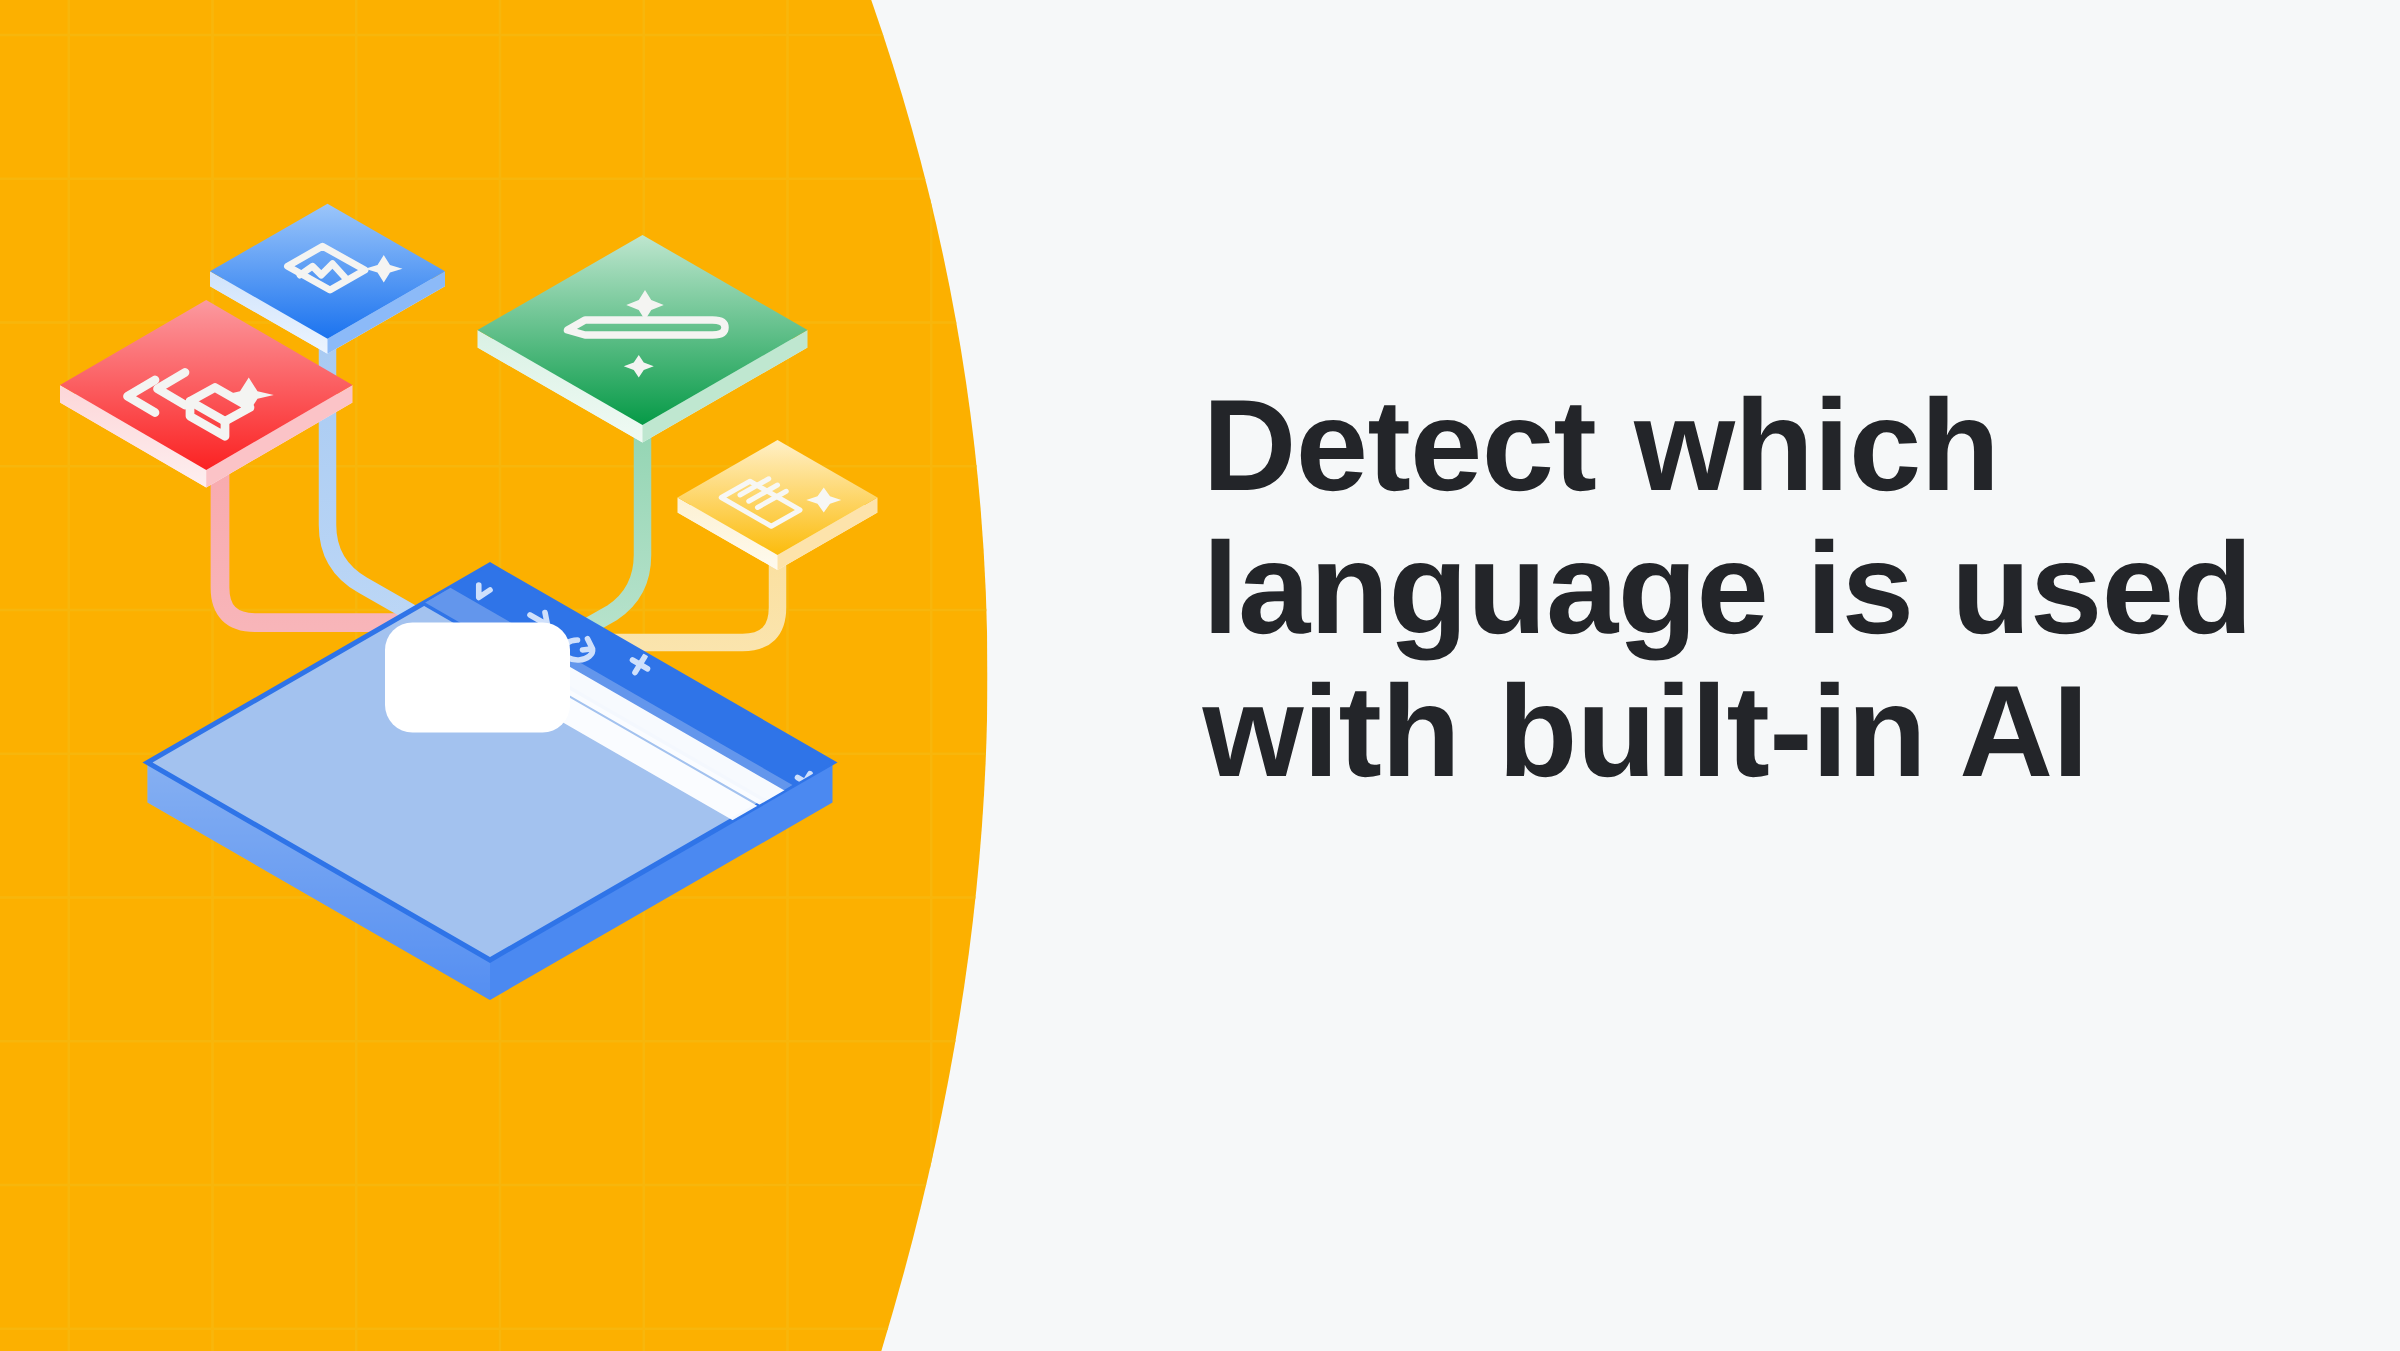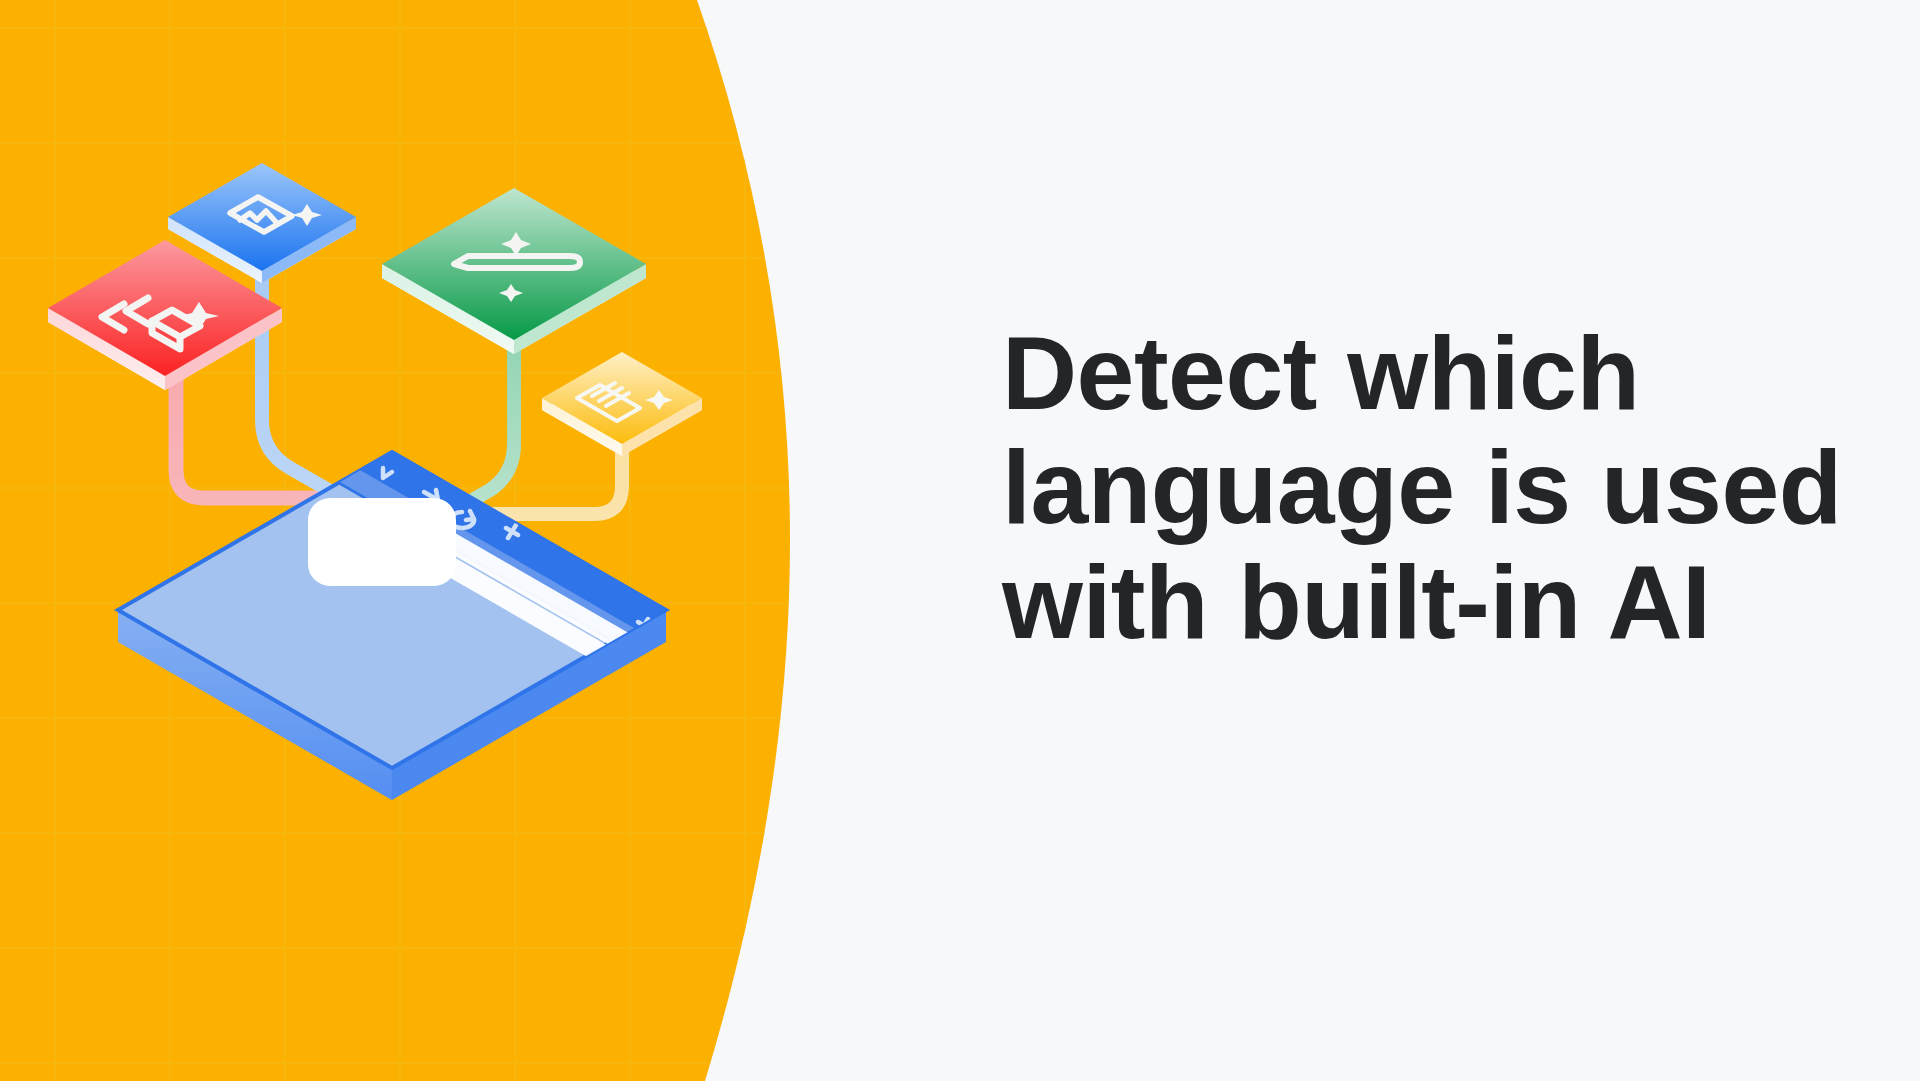--- a/index.html
+++ b/index.html
@@ -40,23 +40,22 @@
     left: 0;
     top: 0;
     width: 900px;
     height: 1081px;
   }
 
   
   .headline-wrap {
     position: absolute;
     left: 962px;
-    top: 316px;
+    top: 300px;
     width: 850px;
-    margin-left: 40px;
   }
   .headline {
     margin: 0;
     font-family: "Liberation Sans", sans-serif;
     font-size: 104px;
     line-height: 1.1;
     font-weight: 700;
     letter-spacing: -0.5px;
     color: #232529;
     word-spacing: 2px;

